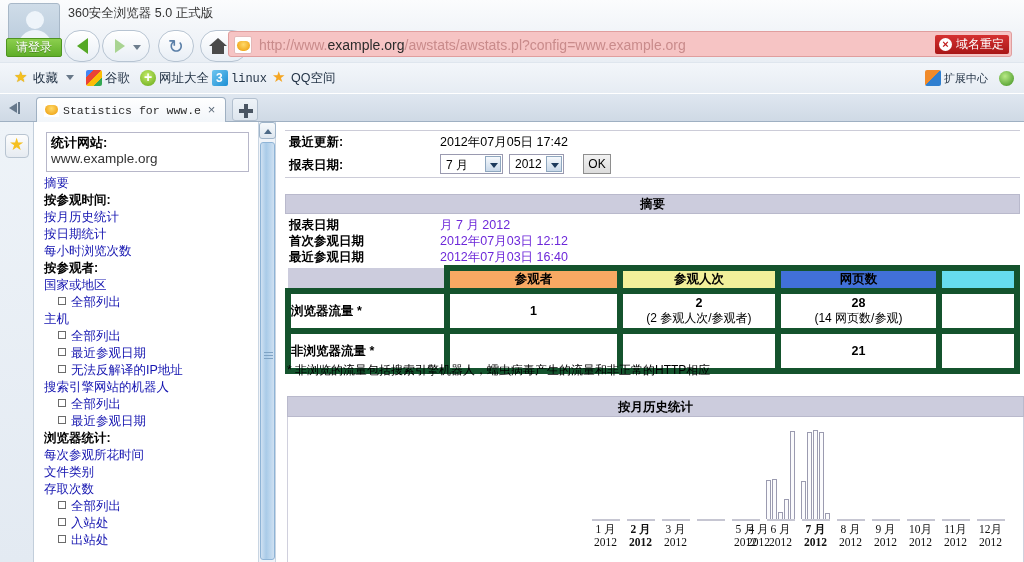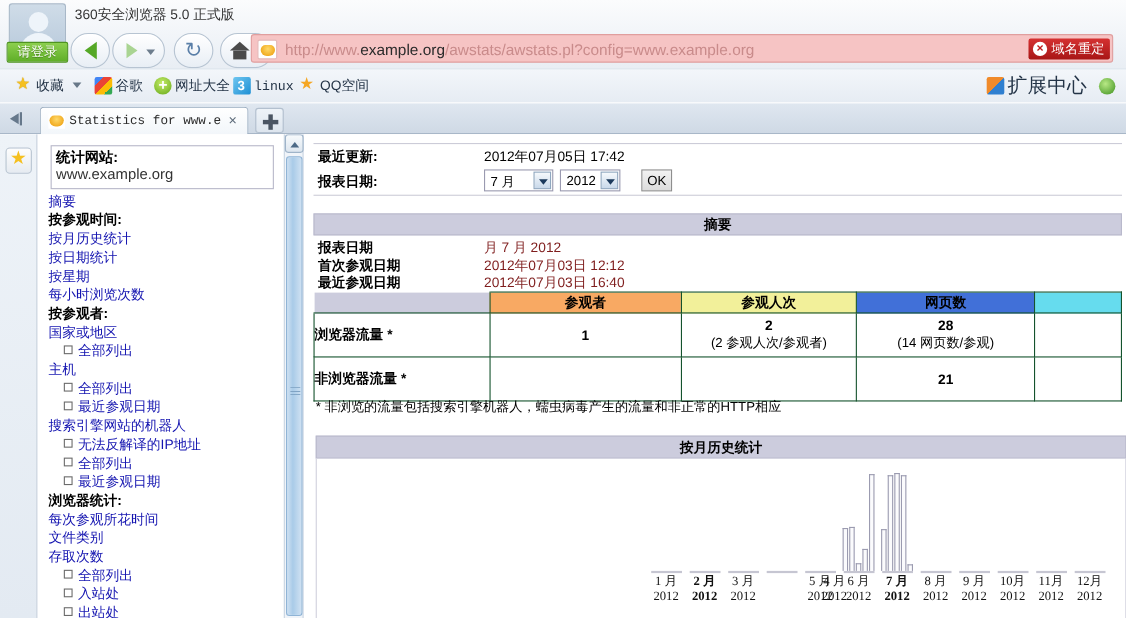--- a/index.html
+++ b/index.html
@@ -128,21 +128,21 @@
     text-shadow: 0 0 1px #c08e00;
   }
   .g-ic { background: linear-gradient(135deg,#4285f4 0 25%,#ea4335 25% 50%,#fbbc05 50% 75%,#34a853 75% 100%); }
   .plus-ic { background: radial-gradient(circle at 45% 35%, #c6ec6a, #62a615); border-radius:50%; }
   .plus-ic::after{ content:"+"; position:absolute; left:4px; top:-2px; color:#fff; font-size:14px; font-weight:bold;}
   .lin-ic { background: linear-gradient(135deg,#6fc6f0,#1d8fd4); border-radius:2px;}
   .lin-ic::after{content:"3"; position:absolute;left:4px;top:-1px;color:#fff;font-size:12px;font-weight:bold;}
   .qq-ic::before{content:"\2605"; position:absolute;left:0;top:-3px;font-size:15px;color:#f5a623;}
   .bm-caret{ position:absolute; top:12px; width:0;height:0;
              border-left:4px solid transparent;border-right:4px solid transparent;border-top:5px solid #687888;}
-  .bm-right { position:absolute; right: 8px; top:6px; height:19px; line-height:19px; font-size:18px; color:#243447; white-space:nowrap;}
+  .bm-right { position:absolute; right: 8px; top:6px; height:19px; line-height:19px; font-size:11px; color:#243447; white-space:nowrap;}
   .ext-ic{ position:absolute; left:0; top:1px; width:16px;height:16px;
            background: linear-gradient(135deg,#f08a2a 0 50%, #2f7fd0 50% 100%); border-radius:2px;}
   .coin-ic{ position:absolute; width:15px;height:15px;border-radius:50%;
             background: radial-gradient(circle at 40% 35%, #b8e986, #3c8f1d); }
 
   
   .tabstrip {
     position: absolute; left: 0; top: 94px; width: 1024px; height: 28px;
     background: linear-gradient(to bottom,#dfe7f0,#cfd9e5);
     border-bottom: 1px solid #9fb0c2;
@@ -290,25 +290,25 @@
   }
 
   
   .sumtitle{
     position:absolute; left:8px; top:200px; width:735px; height:20px;
     background:#ccccdd; border:1px solid #b9b9cc;
     font-size:12.5px; font-weight:bold; color:#000; text-align:center; line-height:19px;
   }
   .kv-row{ position:absolute; font-size:12.5px; }
   .kv-k{ position:absolute; left:4px; font-weight:bold; color:#000; white-space:nowrap;}
-  .kv-v{ position:absolute; left:155px; color:#7f1d1d; white-space:nowrap;}
+  .kv-v{ position:absolute; left:155px; color:#6d28d9; white-space:nowrap;}
 
   .grid{ position:absolute; left:8px; width:735px; border-collapse:collapse; }
   .grid td, .grid th{
-    border:1px solid #14532d; font-size:12.5px; color:#000; padding:0;
+    border:6px solid #14532d; font-size:12.5px; color:#000; padding:0;
   }
   .hcell{ height:19px; text-align:center; font-weight:bold; font-size:12.5px; }
   .c-visitors{ background:#f8a963; }
   .c-visits{ background:#f2f09a; }
   .c-pages{ background:#4170d8; color:#000; }
   .c-hits{ background:#66dcee; }
   .rowlabel{ font-weight:bold; padding-left:4px; height:40px; white-space:nowrap;}
   .numcell{ text-align:center; vertical-align:middle; }
   .numcell b{ font-size:12.5px; }
   .numcell .sub{ font-size:12px; font-weight:normal; }
@@ -447,30 +447,29 @@
     <div class="sidebar">
       <div class="site-box">
         <div class="site-label">统计网站:</div>
         <div class="site-value">www.example.org</div>
       </div>
       <div class="navlist" id="navlist">
           <div class="nv"><span>摘要</span></div>
           <div class="nv head"><span>按参观时间:</span></div>
           <div class="nv"><span>按月历史统计</span></div>
           <div class="nv"><span>按日期统计</span></div>
-          <div class="nv"><span>按星期</span></div>
           <div class="nv"><span>每小时浏览次数</span></div>
           <div class="nv head"><span>按参观者:</span></div>
           <div class="nv"><span>国家或地区</span></div>
           <div class="nv sub"><span class="cb"></span><span>全部列出</span></div>
           <div class="nv"><span>主机</span></div>
           <div class="nv sub"><span class="cb"></span><span>全部列出</span></div>
           <div class="nv sub"><span class="cb"></span><span>最近参观日期</span></div>
+          <div class="nv sub"><span class="cb"></span><span>无法反解译的IP地址</span></div>
           <div class="nv"><span>搜索引擎网站的机器人</span></div>
-          <div class="nv sub"><span class="cb"></span><span>无法反解译的IP地址</span></div>
           <div class="nv sub"><span class="cb"></span><span>全部列出</span></div>
           <div class="nv sub"><span class="cb"></span><span>最近参观日期</span></div>
           <div class="nv head"><span>浏览器统计:</span></div>
           <div class="nv"><span>每次参观所花时间</span></div>
           <div class="nv"><span>文件类别</span></div>
           <div class="nv"><span>存取次数</span></div>
           <div class="nv sub"><span class="cb"></span><span>全部列出</span></div>
           <div class="nv sub"><span class="cb"></span><span>入站处</span></div>
           <div class="nv sub"><span class="cb"></span><span>出站处</span></div>
         </div>

